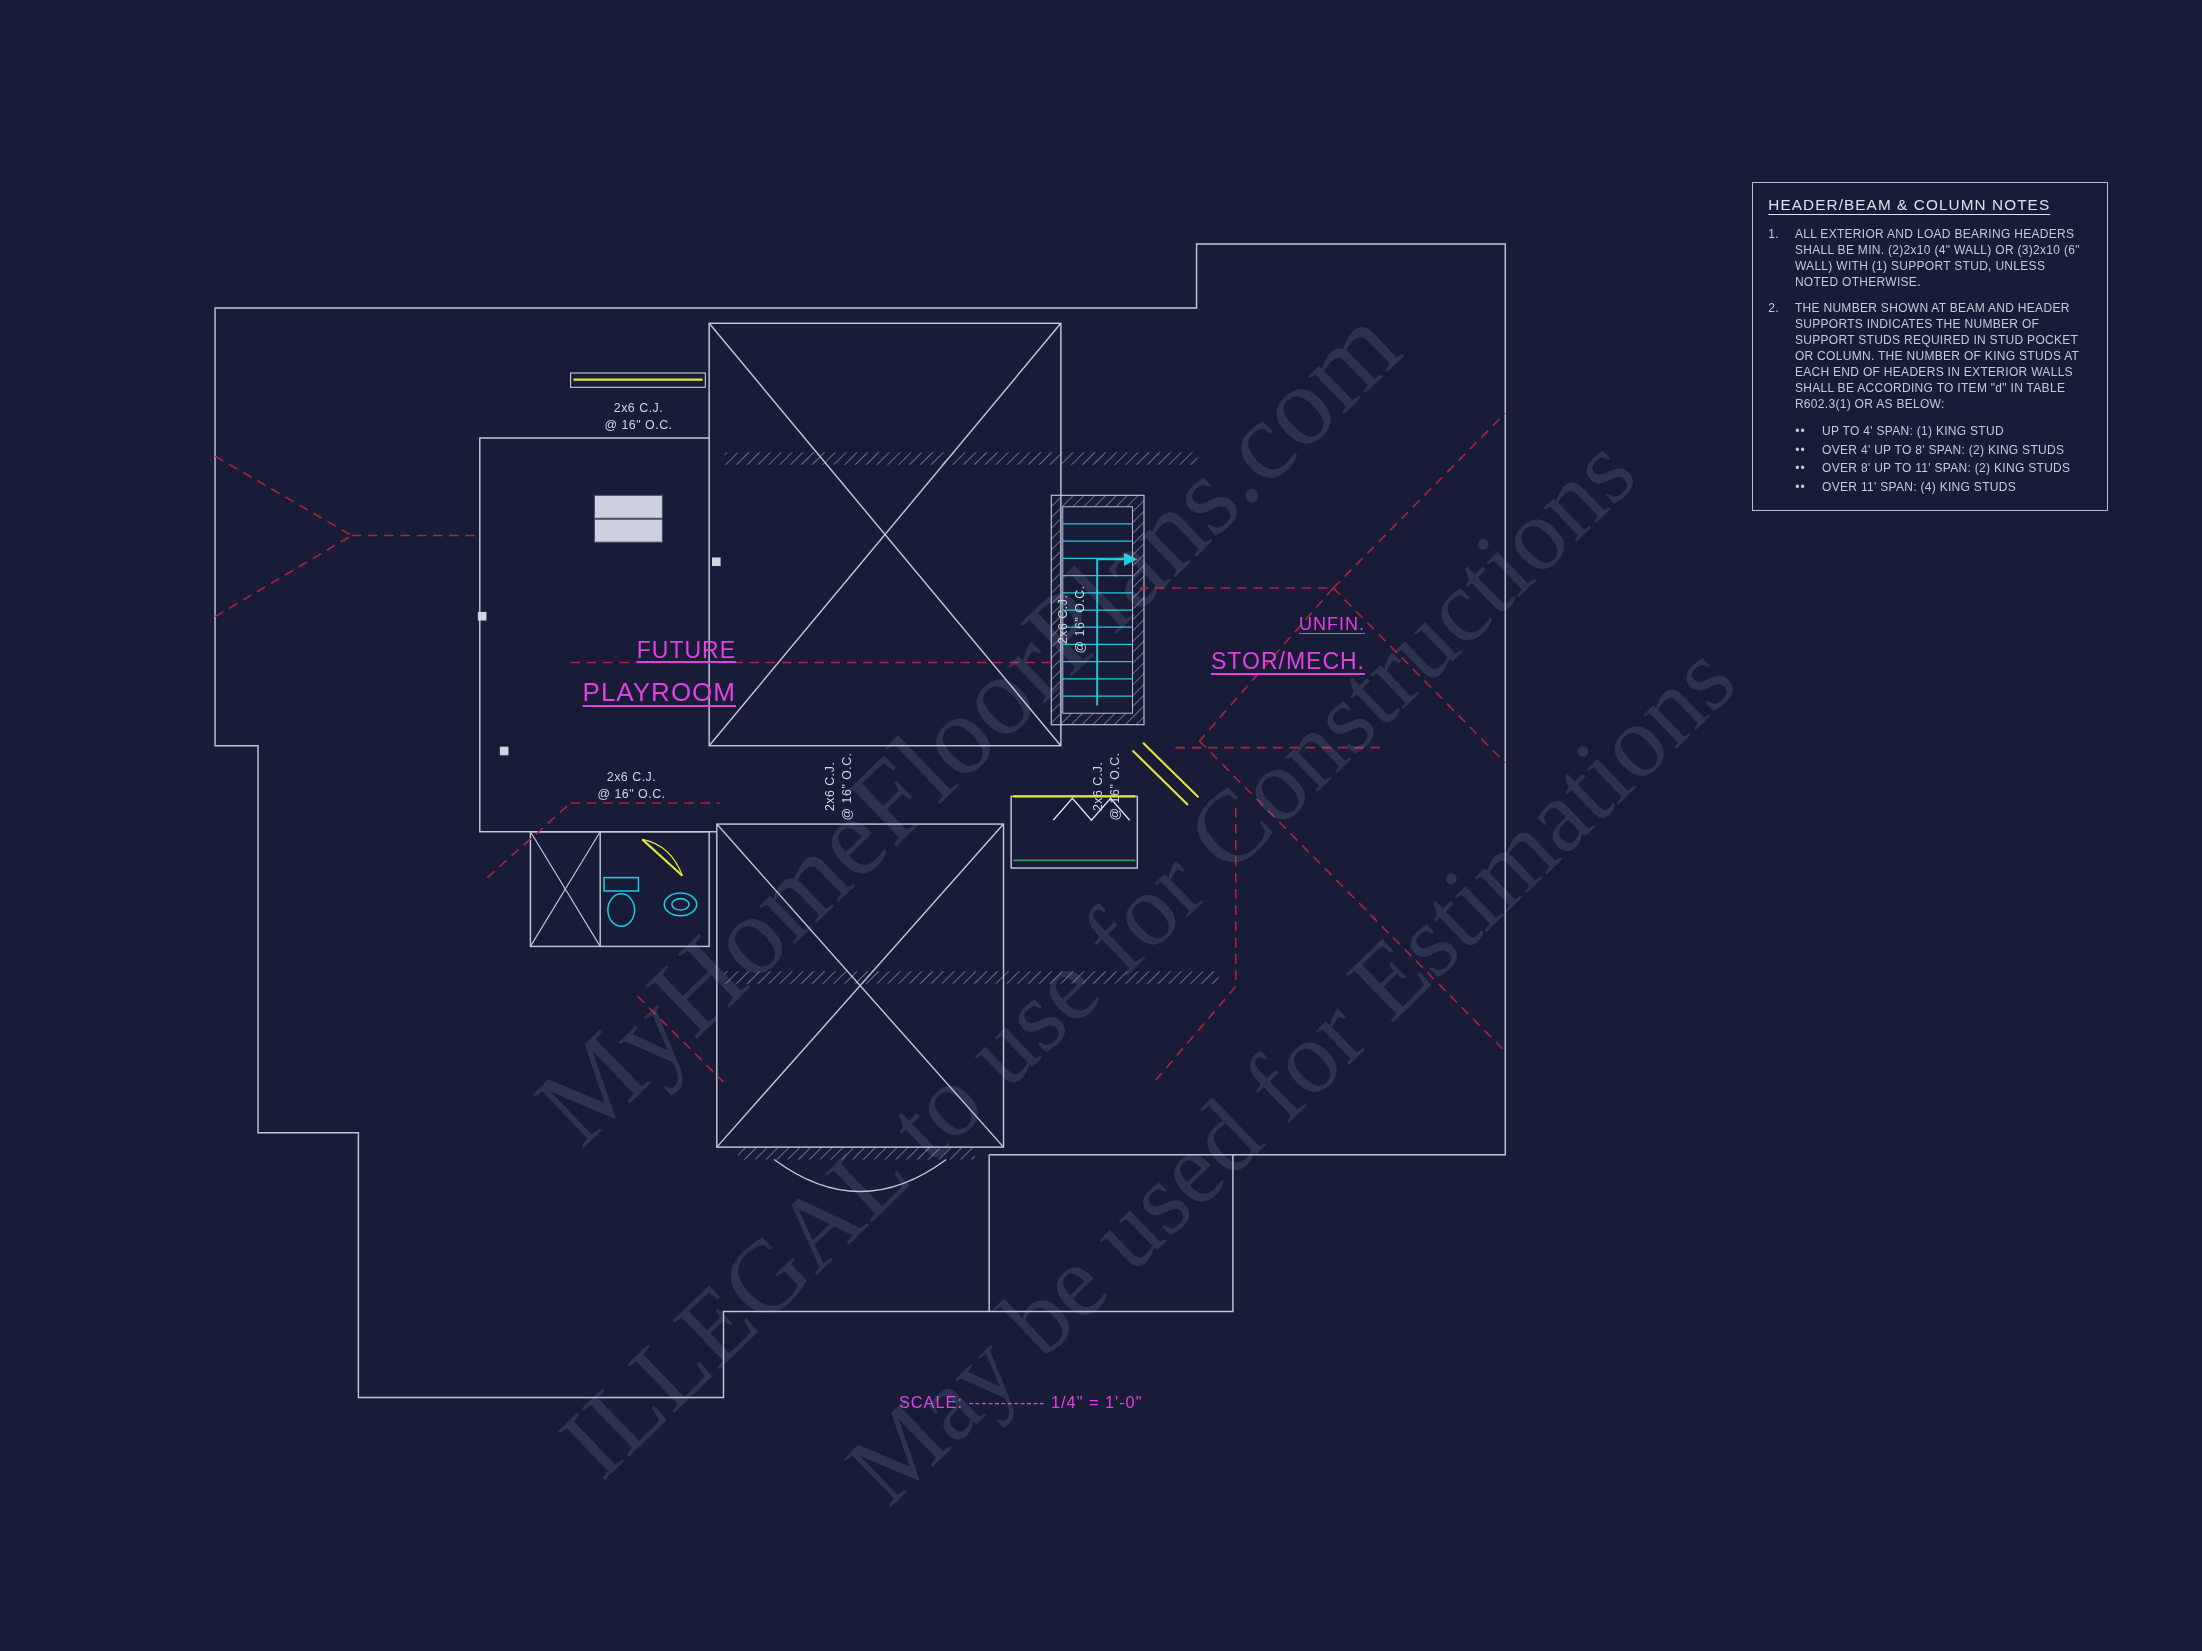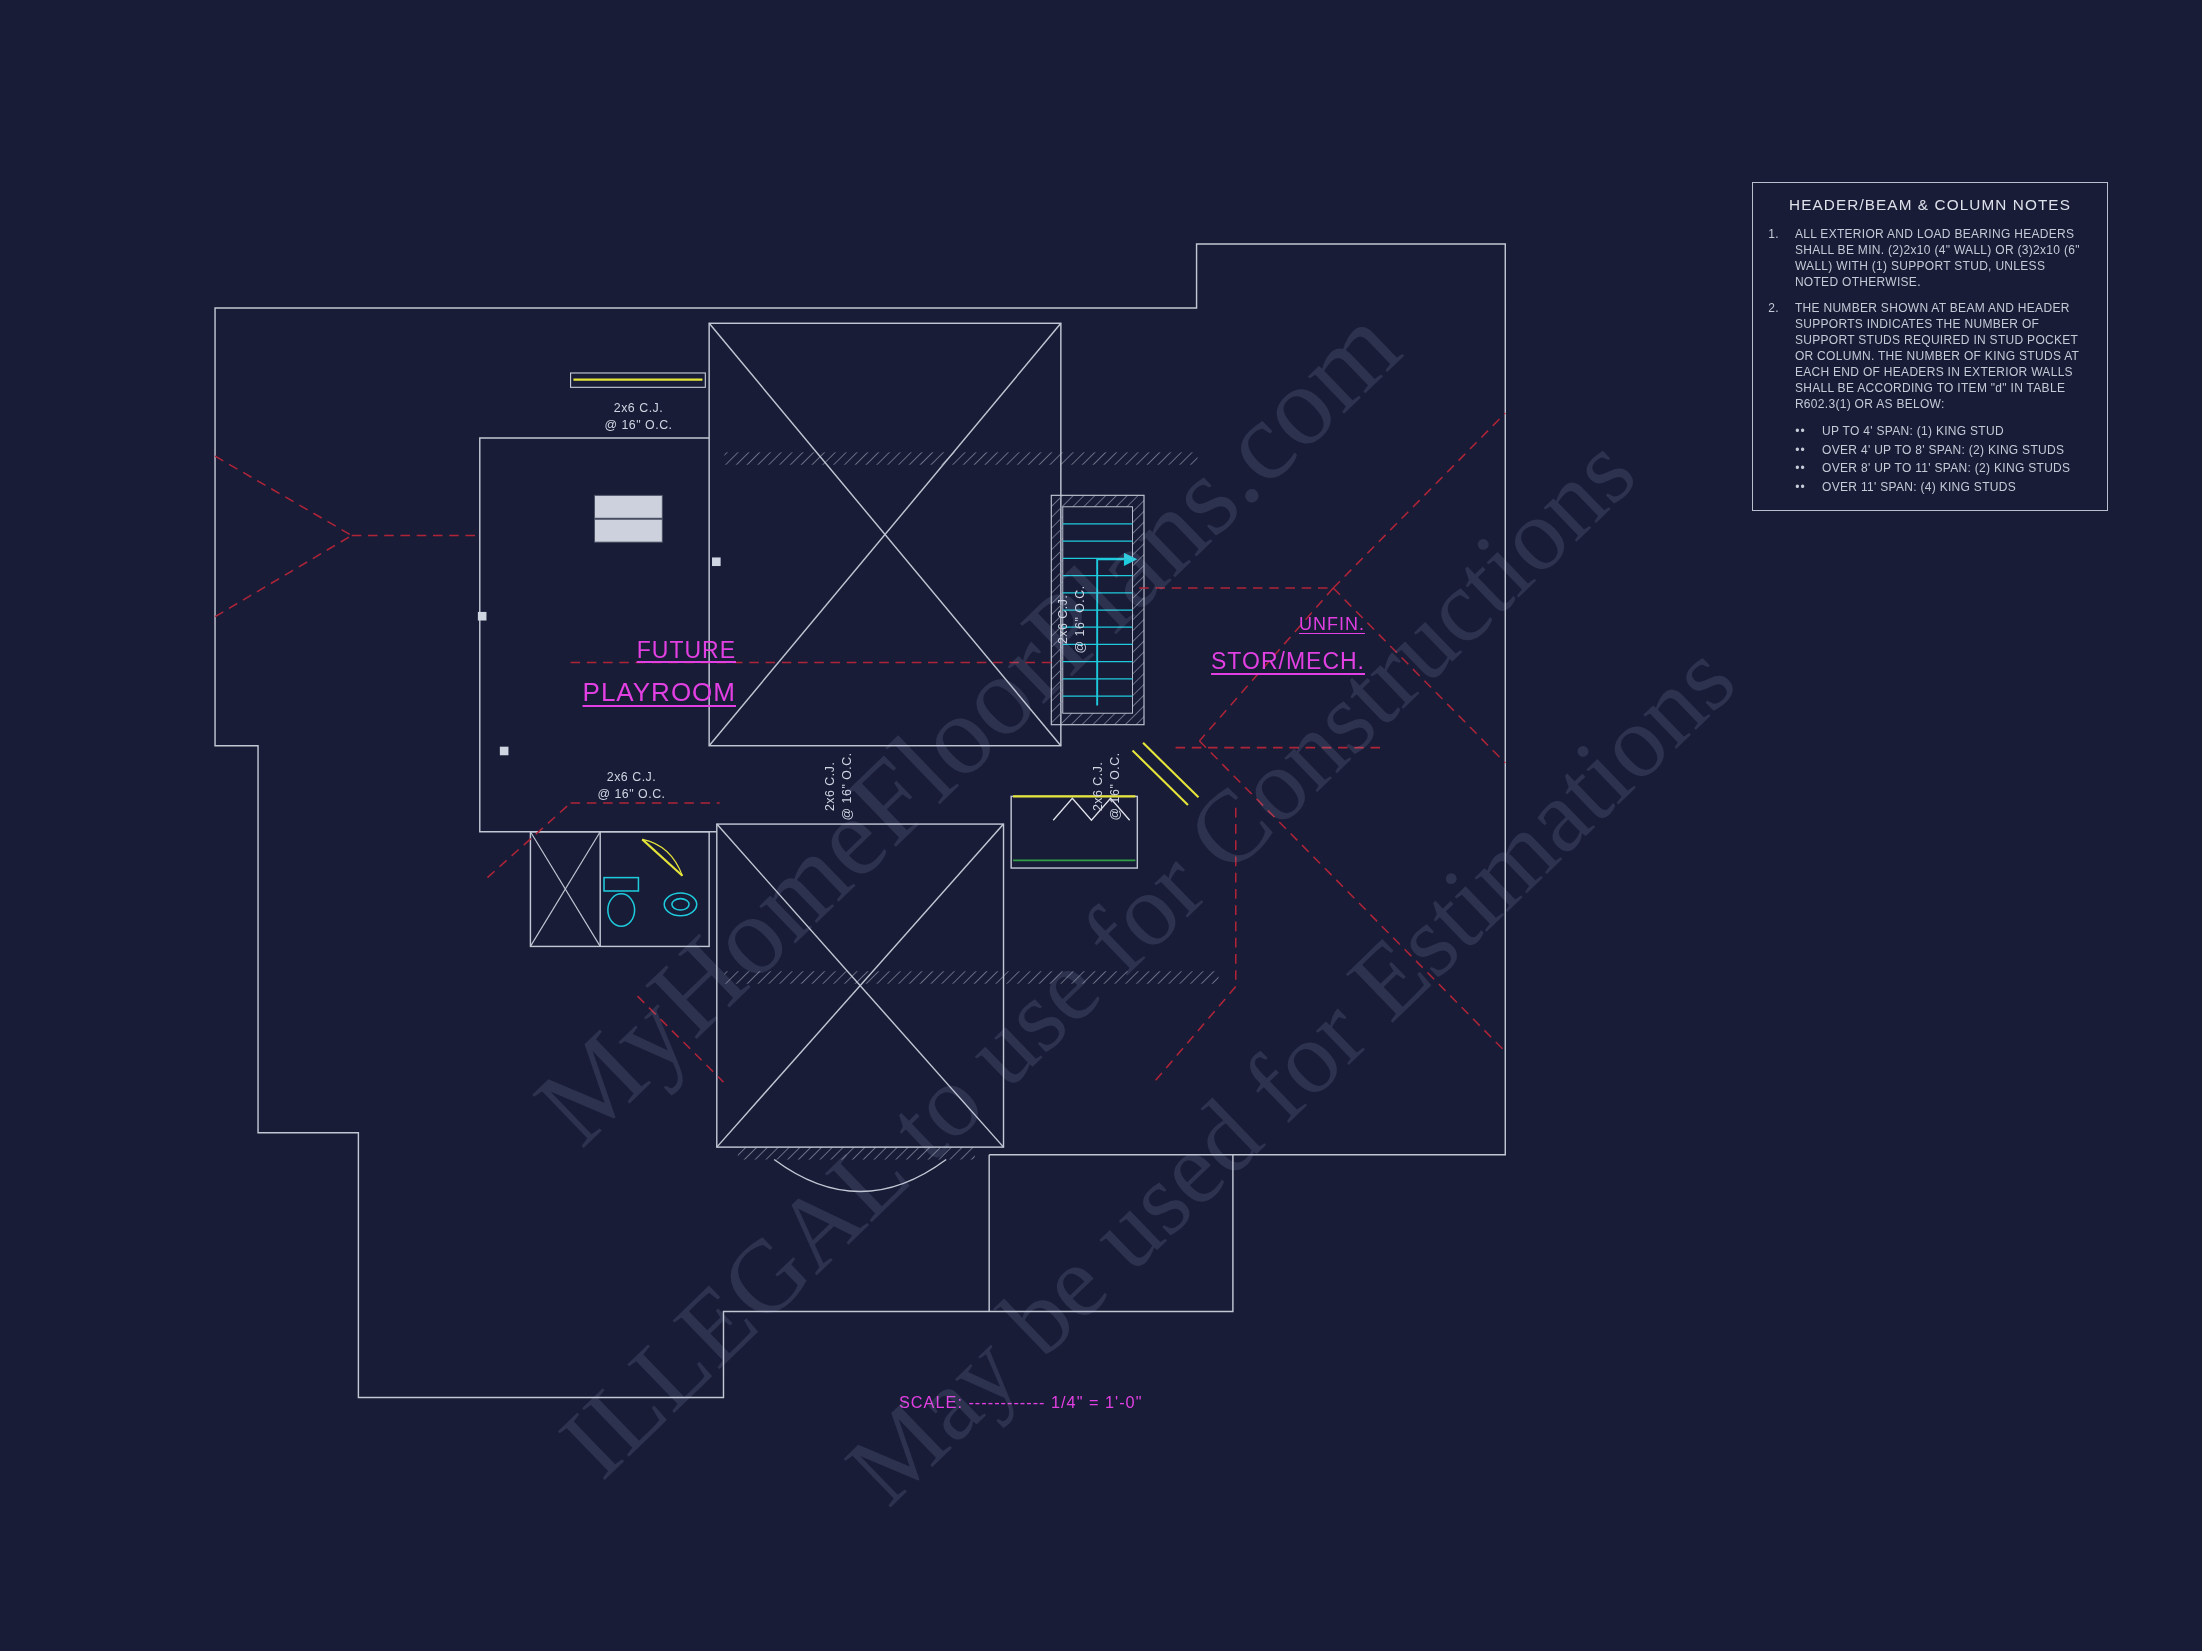--- a/index.html
+++ b/index.html
@@ -44,22 +44,22 @@
   .room-label.small .main { font-size:23px; }
 
   
   .notes {
     position:absolute; left:1752px; top:182px; width:356px; min-height:315px;
     border:1.9px solid #b9bfcc; padding:13.4px 15.3px;
     color:#c5cad7; z-index:4; letter-spacing:0.3px;
   }
   .notes-title {
     font-size:15.3px; letter-spacing:1.1px; color:#dde1ea;
-    text-underline-offset:3.8px;
-    margin-bottom:11.5px; text-align:center; white-space:nowrap;
+    text-decoration:underline; text-underline-offset:3.8px;
+    margin-bottom:11.5px; white-space:nowrap;
   }
   .note-item { display:flex; gap:9.6px; font-size:12px; line-height:1.34; margin-bottom:9.6px; }
   .note-num  { width:17px; flex:none; }
   .bullet-row { display:flex; gap:11.5px; font-size:12px; line-height:1.55; padding-left:27px; }
   .bullet-marker { width:15.3px; flex:none; letter-spacing:1px; }
 
   
   .title-block { position:absolute; left:899px; top:1386px; z-index:4; color:#e240e2; }
   .plan-title {
     display:inline-block; font-size:40px; letter-spacing:3.8px;

